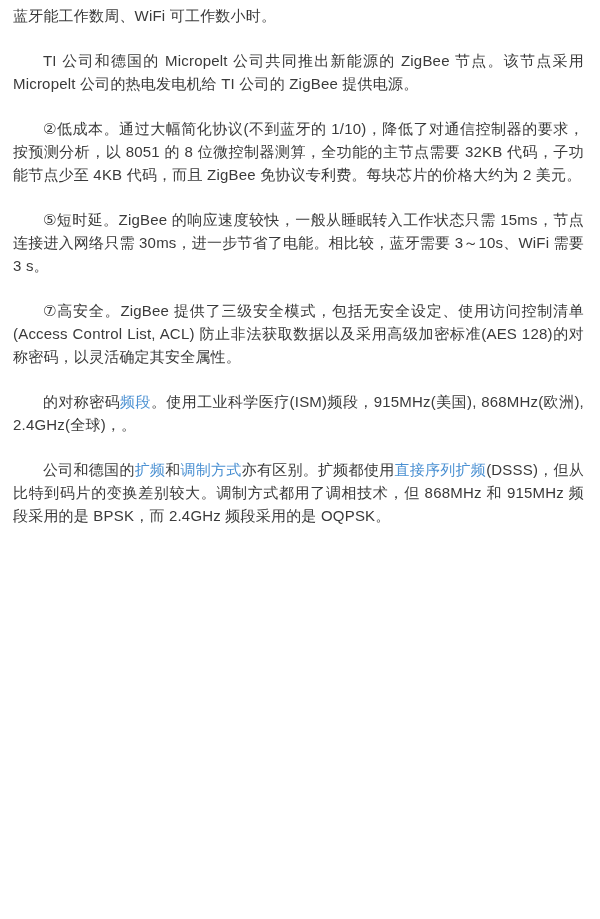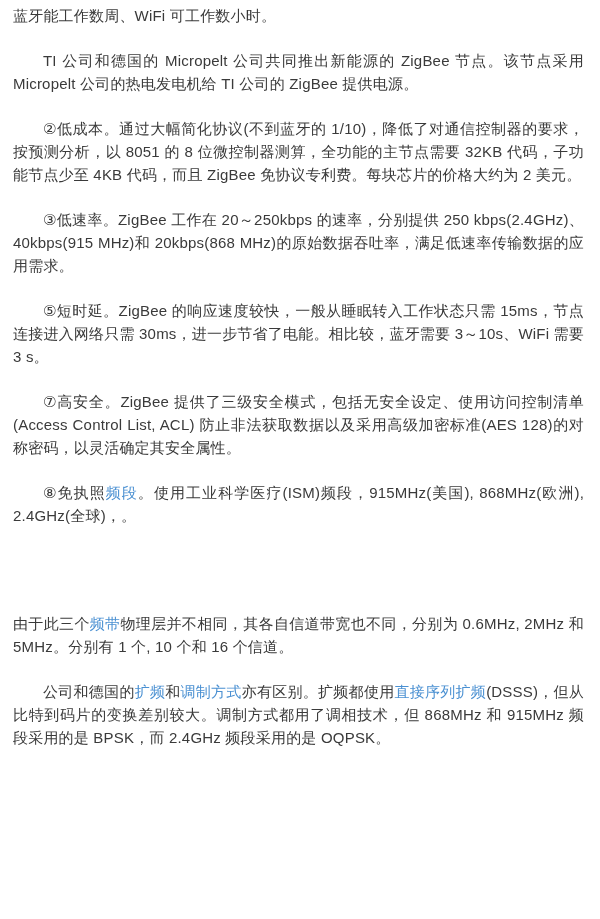--- a/index.html
+++ b/index.html
@@ -42,20 +42,18 @@
   }
 </style>
 </head>
 <body>
 
 <div class="page">
   <div class="doc-body" id="doc-body">
       <p class="para"><span>蓝牙能工作数周、WiFi 可工作数小时。</span></p>
       <p class="para indent"><span>TI 公司和德国的 Micropelt 公司共同推出新能源的 ZigBee 节点。该节点采用 Micropelt 公司的热电发电机给 TI 公司的 ZigBee 提供电源。</span></p>
       <p class="para indent"><span>②低成本。通过大幅简化协议(不到蓝牙的 1/10)，降低了对通信控制器的要求，按预测分析，以 8051 的 8 位微控制器测算，全功能的主节点需要 32KB 代码，子功能节点少至 4KB 代码，而且 ZigBee 免协议专利费。每块芯片的价格大约为 2 美元。</span></p>
-      <p class="para indent"><span>③低速率。ZigBee 工作在 20～250kbps 的速率，分别提供 250 kbps(2.4GHz)、40kbps(915 MHz)和 20kbps(868 MHz)的原始数据吞吐率，满足低速率传输数据的应用需求。</span></p>
       <p class="para indent"><span>⑤短时延。ZigBee 的响应速度较快，一般从睡眠转入工作状态只需 15ms，节点连接进入网络只需 30ms，进一步节省了电能。相比较，蓝牙需要 3～10s、WiFi  需要 3 s。</span></p>
       <p class="para indent"><span>⑦高安全。ZigBee 提供了三级安全模式，包括无安全设定、使用访问控制清单(Access Control List, ACL) 防止非法获取数据以及采用高级加密标准(AES 128)的对称密码，以灵活确定其安全属性。</span></p>
-      <p class="para indent"><span>⑧免执照</span><a class="link" href="#">频段</a><span>。使用工业科学医疗(ISM)频段，915MHz(美国), 868MHz(欧洲), 2.4GHz(全球)，。</span></p>
-      <p class="para big-gap"><span>由于此三个</span><a class="link" href="#">频带</a><span>物理层并不相同，其各自信道带宽也不同，分别为 0.6MHz, 2MHz 和 5MHz。分别有 1 个, 10 个和 16 个信道。</span></p>
+      <p class="para indent"><span>的对称密码</span><a class="link" href="#">频段</a><span>。使用工业科学医疗(ISM)频段，915MHz(美国), 868MHz(欧洲), 2.4GHz(全球)，。</span></p>
       <p class="para indent"><span>公司和德国的</span><a class="link" href="#">扩频</a><span>和</span><a class="link" href="#">调制方式</a><span>亦有区别。扩频都使用</span><a class="link" href="#">直接序列扩频</a><span>(DSSS)，但从比特到码片的变换差别较大。调制方式都用了调相技术，但 868MHz 和 915MHz 频段采用的是 BPSK，而 2.4GHz 频段采用的是 OQPSK。</span></p>
     </div>
 </div>
 
 </body></html>

